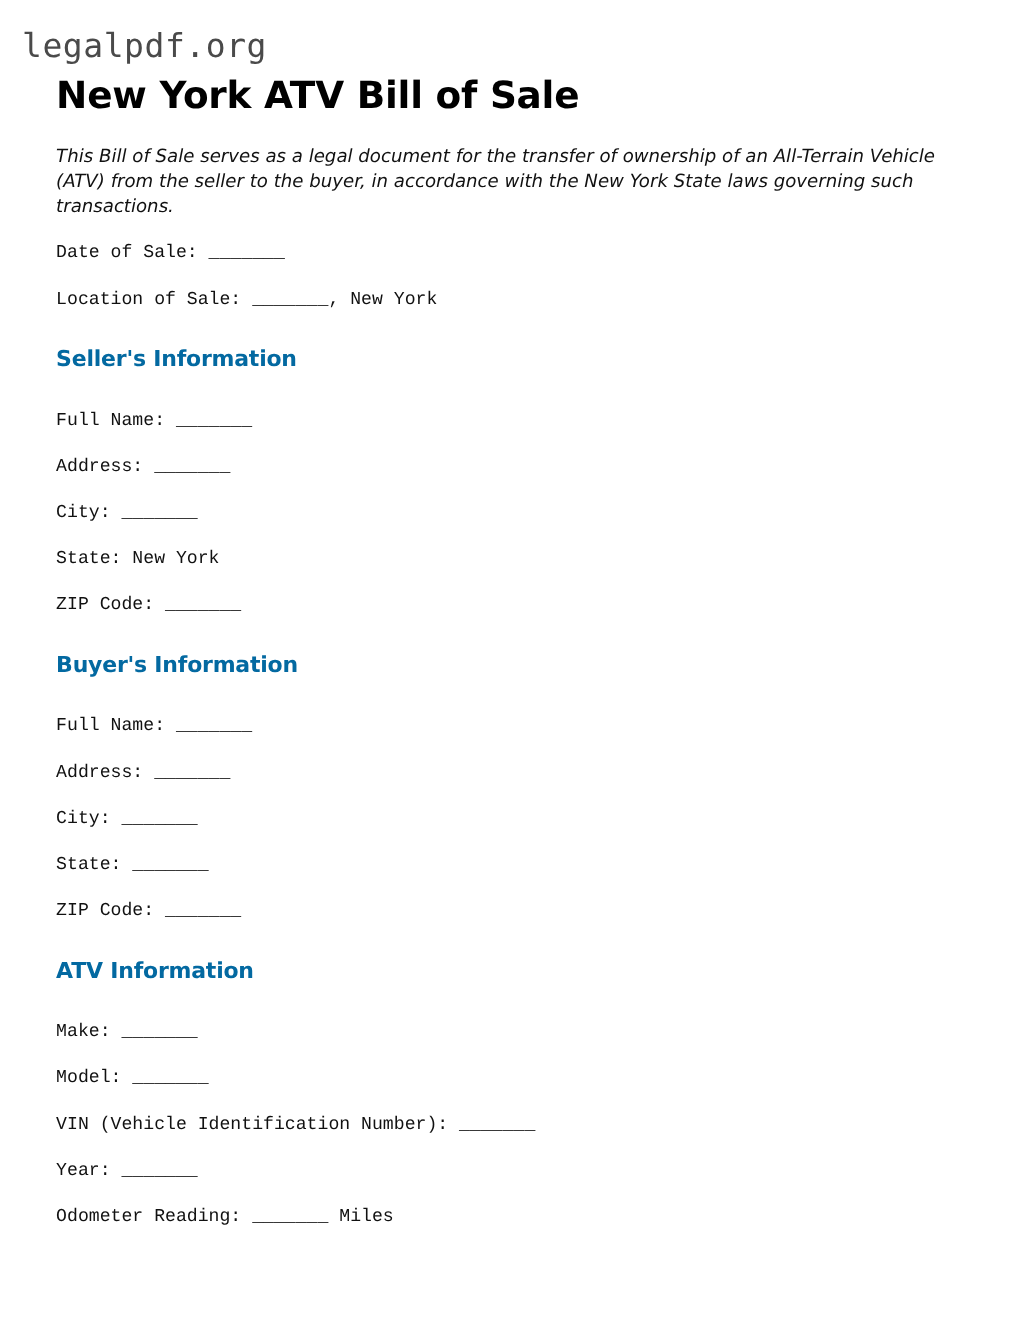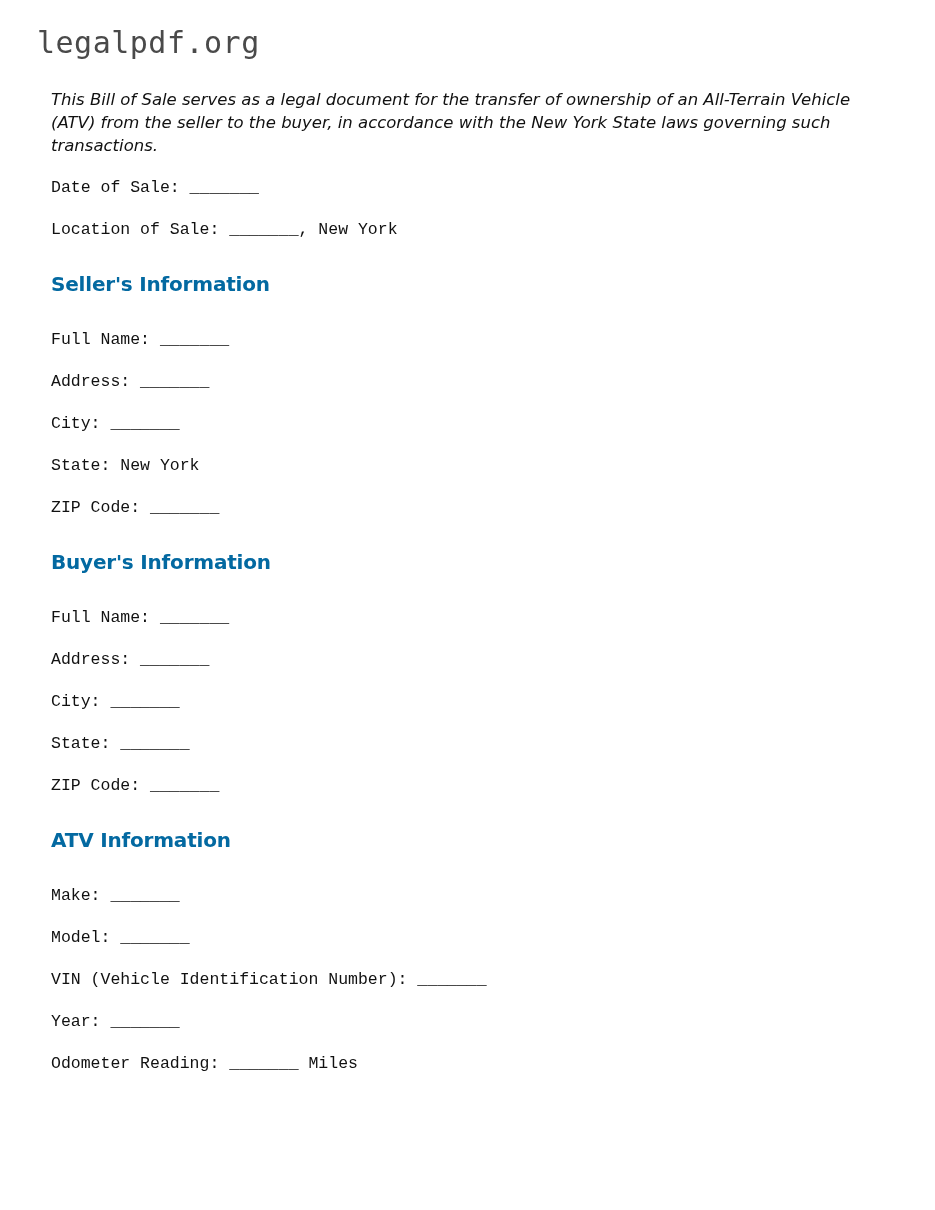--- a/index.html
+++ b/index.html
@@ -21,21 +21,21 @@
     width: 935px;
     height: 1210px;
     background: #ffffff;
     overflow: hidden;
     box-sizing: border-box;
   }
 
   
   .brand {
     position: absolute;
-    left: 37px;
+    left: 20px;
     top: 26px;
     font-family: "DejaVu Sans Mono", "Liberation Mono", monospace;
     font-size: 30px;
     line-height: 34px;
     letter-spacing: 0.5px;
     color: #4a4a4a;
     font-weight: 400;
     white-space: nowrap;
   }
 
@@ -94,20 +94,21 @@
 </style>
 </head>
 <body>
 
 <div class="page">
 
   <div class="brand">legalpdf.org</div>
 
   <div class="content">
 
+    <h1 class="doc-title">New York ATV Bill of Sale</h1>
 
     <p class="intro">This Bill of Sale serves as a legal document for the transfer of ownership of an All-Terrain Vehicle (ATV) from the seller to the buyer, in accordance with the New York State laws governing such transactions.</p>
 
     <div class="field">Date of Sale: _______</div>
 
     <div class="field">Location of Sale: _______, New York</div>
 
     <h2 class="section-title">Seller's Information</h2>
 
     <div class="field">Full Name: _______</div>

